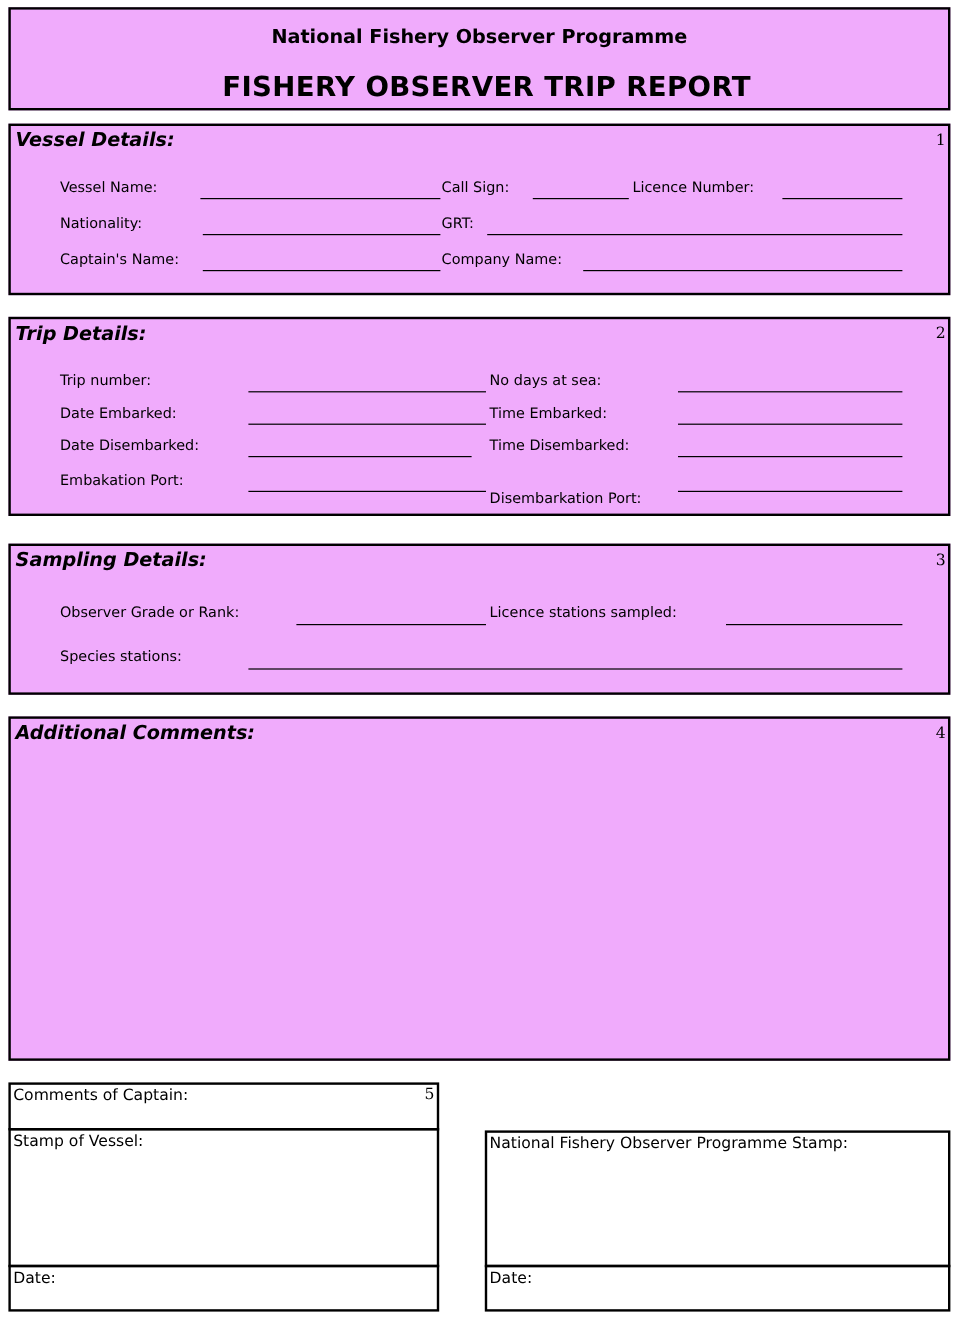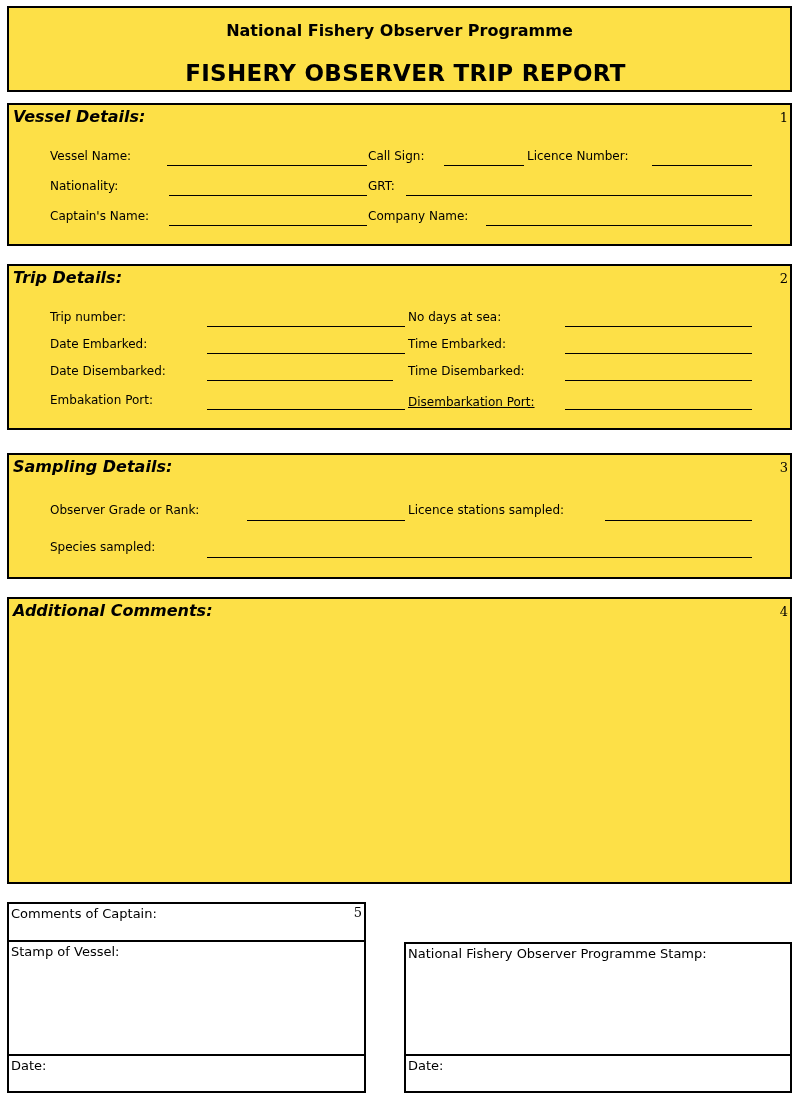--- a/index.html
+++ b/index.html
@@ -1,18 +1,18 @@
 <!DOCTYPE html>
 <html><head>
 <meta charset="utf-8">
 <style>
   html, body { margin: 0; padding: 0; background: #ffffff; }
   body { width: 800px; height: 1102px; position: relative; overflow: hidden;
          font-family: "DejaVu Sans", sans-serif; color: #000; }
-  .box { position: absolute; border: 2px solid #000; box-sizing: border-box; background: #fde047; }
+  .box { position: absolute; border: 2px solid #000; box-sizing: border-box; background: #f0abfc; }
   .title-box { left: 7px; top: 6px; width: 785px; height: 86px; text-align: center; }
   .title-sub { position: absolute; left: 0; right: 0; top: 13px; font-size: 16px; font-weight: bold; }
   .title-main { position: absolute; left: 0; right: 0; top: 52px; font-size: 23px; font-weight: bold; letter-spacing: 0.3px; margin-left: 12px; }
   .sec-title { position: absolute; left: 4px; top: 2px; font-size: 16px; font-weight: bold; font-style: italic; }
   .sec-num { position: absolute; right: 2px; top: 5px; font-family: "DejaVu Serif", serif; font-size: 13px; }
   .lbl { position: absolute; font-size: 12px; white-space: nowrap; }
   .line { position: absolute; height: 0; border-bottom: 1.5px solid #000; }
   .cell { position: absolute; border: 2px solid #000; box-sizing: border-box; }
   .cell-lbl { position: absolute; left: 2px; top: 1px; font-size: 13px; line-height: 17px; }
   .cell-num { position: absolute; right: 2px; top: 1px; font-family: "DejaVu Serif", serif; font-size: 13px; }
@@ -61,34 +61,34 @@
   <div class="lbl" style="left:399px; top:71px;">Time Embarked:</div>
   <div class="line" style="left:556px; top:87px; width:187px;"></div>
 
   <div class="lbl" style="left:41px; top:98px;">Date Disembarked:</div>
   <div class="line" style="left:198px; top:114px; width:186px;"></div>
   <div class="lbl" style="left:399px; top:98px;">Time Disembarked:</div>
   <div class="line" style="left:556px; top:114px; width:187px;"></div>
 
   <div class="lbl" style="left:41px; top:127px;">Embakation Port:</div>
   <div class="line" style="left:198px; top:143px; width:198px;"></div>
-  <div class="lbl" style="left:399px; top:129px;text-decoration:underline;">Disembarkation Port:</div>
+  <div class="lbl" style="left:399px; top:142px;">Disembarkation Port:</div>
   <div class="line" style="left:556px; top:143px; width:187px;"></div>
 </div>
 
 <div class="box" style="left:7px; top:453px; width:785px; height:126px;">
   <div class="sec-title">Sampling Details:</div>
   <div class="sec-num">3</div>
 
   <div class="lbl" style="left:41px; top:48px;">Observer Grade or Rank:</div>
   <div class="line" style="left:238px; top:65px; width:158px;"></div>
   <div class="lbl" style="left:399px; top:48px;">Licence stations sampled:</div>
   <div class="line" style="left:596px; top:65px; width:147px;"></div>
 
-  <div class="lbl" style="left:41px; top:85px;">Species sampled:</div>
+  <div class="lbl" style="left:41px; top:85px;">Species stations:</div>
   <div class="line" style="left:198px; top:102px; width:545px;"></div>
 </div>
 
 <div class="box" style="left:7px; top:597px; width:785px; height:287px;">
   <div class="sec-title">Additional Comments:</div>
   <div class="sec-num">4</div>
   <div style="position:absolute; left:4px; right:4px; top:26px; bottom:4px;"></div>
 </div>
 
 <div style="position:absolute; left:7px; top:902px; width:359px; height:191px;">

